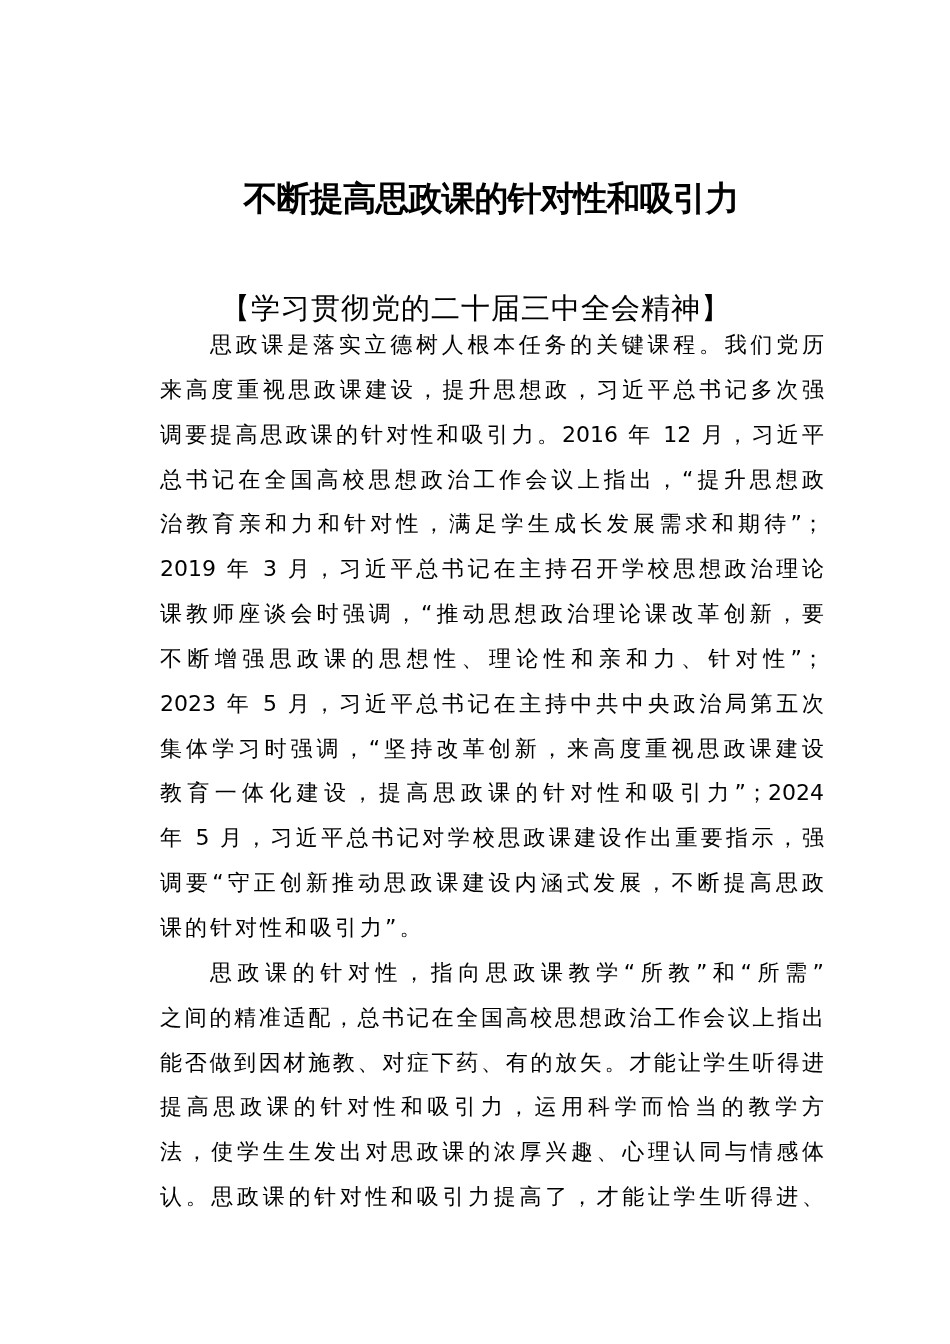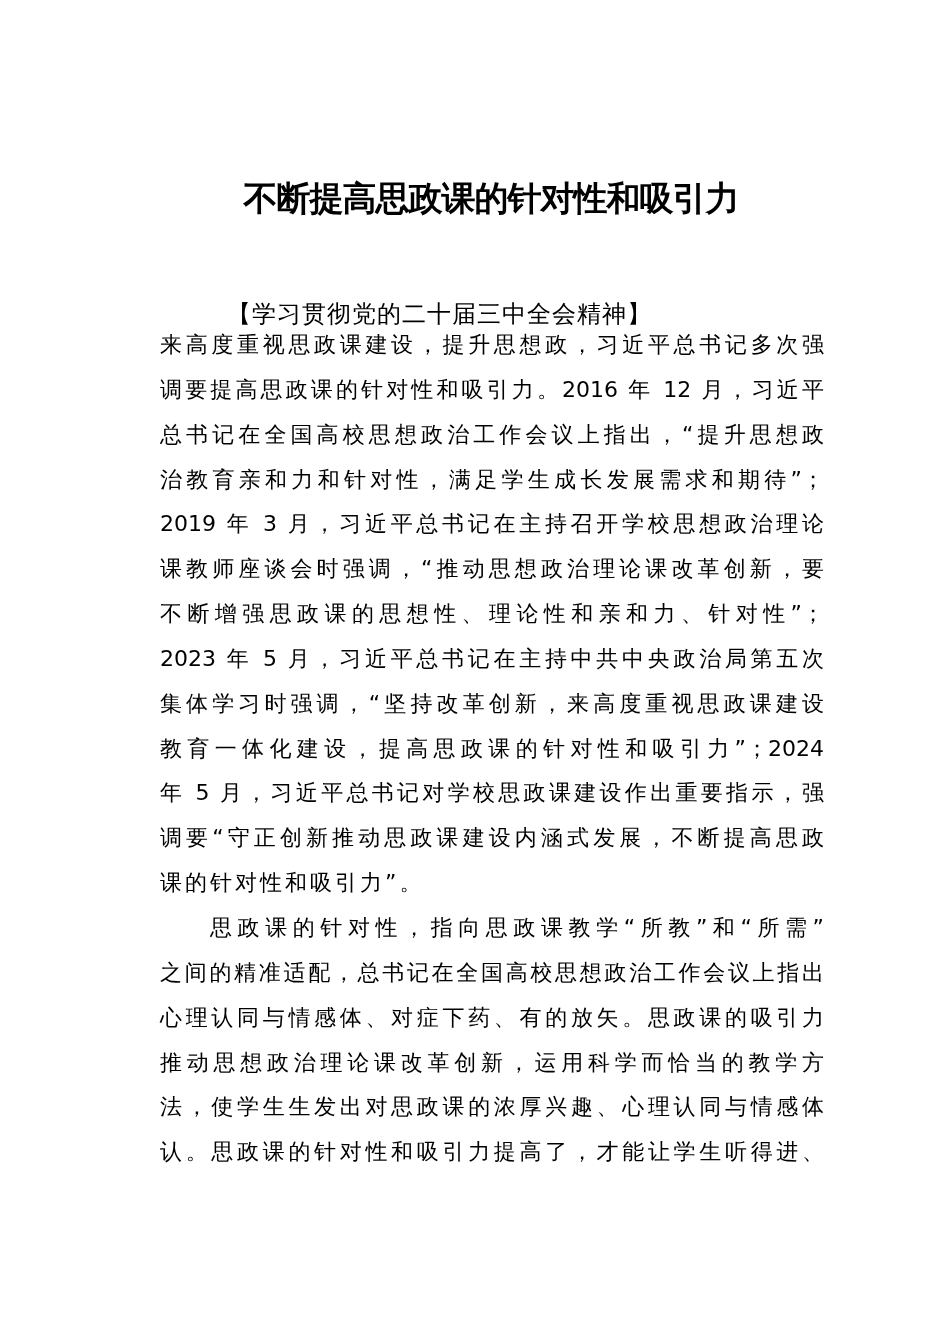--- a/index.html
+++ b/index.html
@@ -34,24 +34,24 @@
       font-size: 34px;
       line-height: 52px;
       letter-spacing: -1px;
       margin: 0;
     }
     .subtitle {
       position: absolute;
       left: 195px;
       top: 280px;
       font-family: "DejaVu Sans", "Liberation Sans", sans-serif;
-      font-size: 24px;
+      font-size: 29px;
       line-height: 36px;
       letter-spacing: 1px;
-      margin: 16px;
+      margin: 10px;
     }
     .body-text {
       position: absolute;
       left: 144px;
       top: 323px;
       width: 664px;
       margin: 0;
     }
     .line {
       display: block;
@@ -73,36 +73,37 @@
   </style>
 </head>
 <body>
 
 <div class="page">
   <h1 class="title">不断提高思政课的针对性和吸引力</h1>
   <p class="subtitle">【学习贯彻党的二十届三中全会精神】</p>
 
   <div class="body-text">
     <div>
+      <span class="line indent">思政课是落实立德树人根本任务的关键课程。我们党历</span>
       <span class="line">来高度重视思政课建设，提升思想政，习近平总书记多次强</span>
       <span class="line">调要提高思政课的针对性和吸引力。2016 年 12 月，习近平</span>
       <span class="line">总书记在全国高校思想政治工作会议上指出，“提升思想政</span>
       <span class="line">治教育亲和力和针对性，满足学生成长发展需求和期待”；</span>
       <span class="line">2019 年 3 月，习近平总书记在主持召开学校思想政治理论</span>
       <span class="line">课教师座谈会时强调，“推动思想政治理论课改革创新，要</span>
       <span class="line">不断增强思政课的思想性、理论性和亲和力、针对性”；</span>
       <span class="line">2023 年 5 月，习近平总书记在主持中共中央政治局第五次</span>
       <span class="line">集体学习时强调，“坚持改革创新，来高度重视思政课建设</span>
       <span class="line">教育一体化建设，提高思政课的针对性和吸引力”；2024</span>
       <span class="line">年 5 月，习近平总书记对学校思政课建设作出重要指示，强</span>
       <span class="line">调要“守正创新推动思政课建设内涵式发展，不断提高思政</span>
       <span class="line last">课的针对性和吸引力”。</span>
     </div>
     <div>
       <span class="line indent">思政课的针对性，指向思政课教学“所教”和“所需”</span>
       <span class="line">之间的精准适配，总书记在全国高校思想政治工作会议上指出</span>
-      <span class="line">心理认同与情感体、对症下药、有的放矢。思政课的吸引力</span>
-      <span class="line">推动思想政治理论课改革创新，运用科学而恰当的教学方</span>
+      <span class="line">能否做到因材施教、对症下药、有的放矢。才能让学生听得进</span>
+      <span class="line">提高思政课的针对性和吸引力，运用科学而恰当的教学方</span>
       <span class="line">法，使学生生发出对思政课的浓厚兴趣、心理认同与情感体</span>
       <span class="line">认。思政课的针对性和吸引力提高了，才能让学生听得进、</span>
     </div>
   </div>
 </div>
 
 </body></html>

